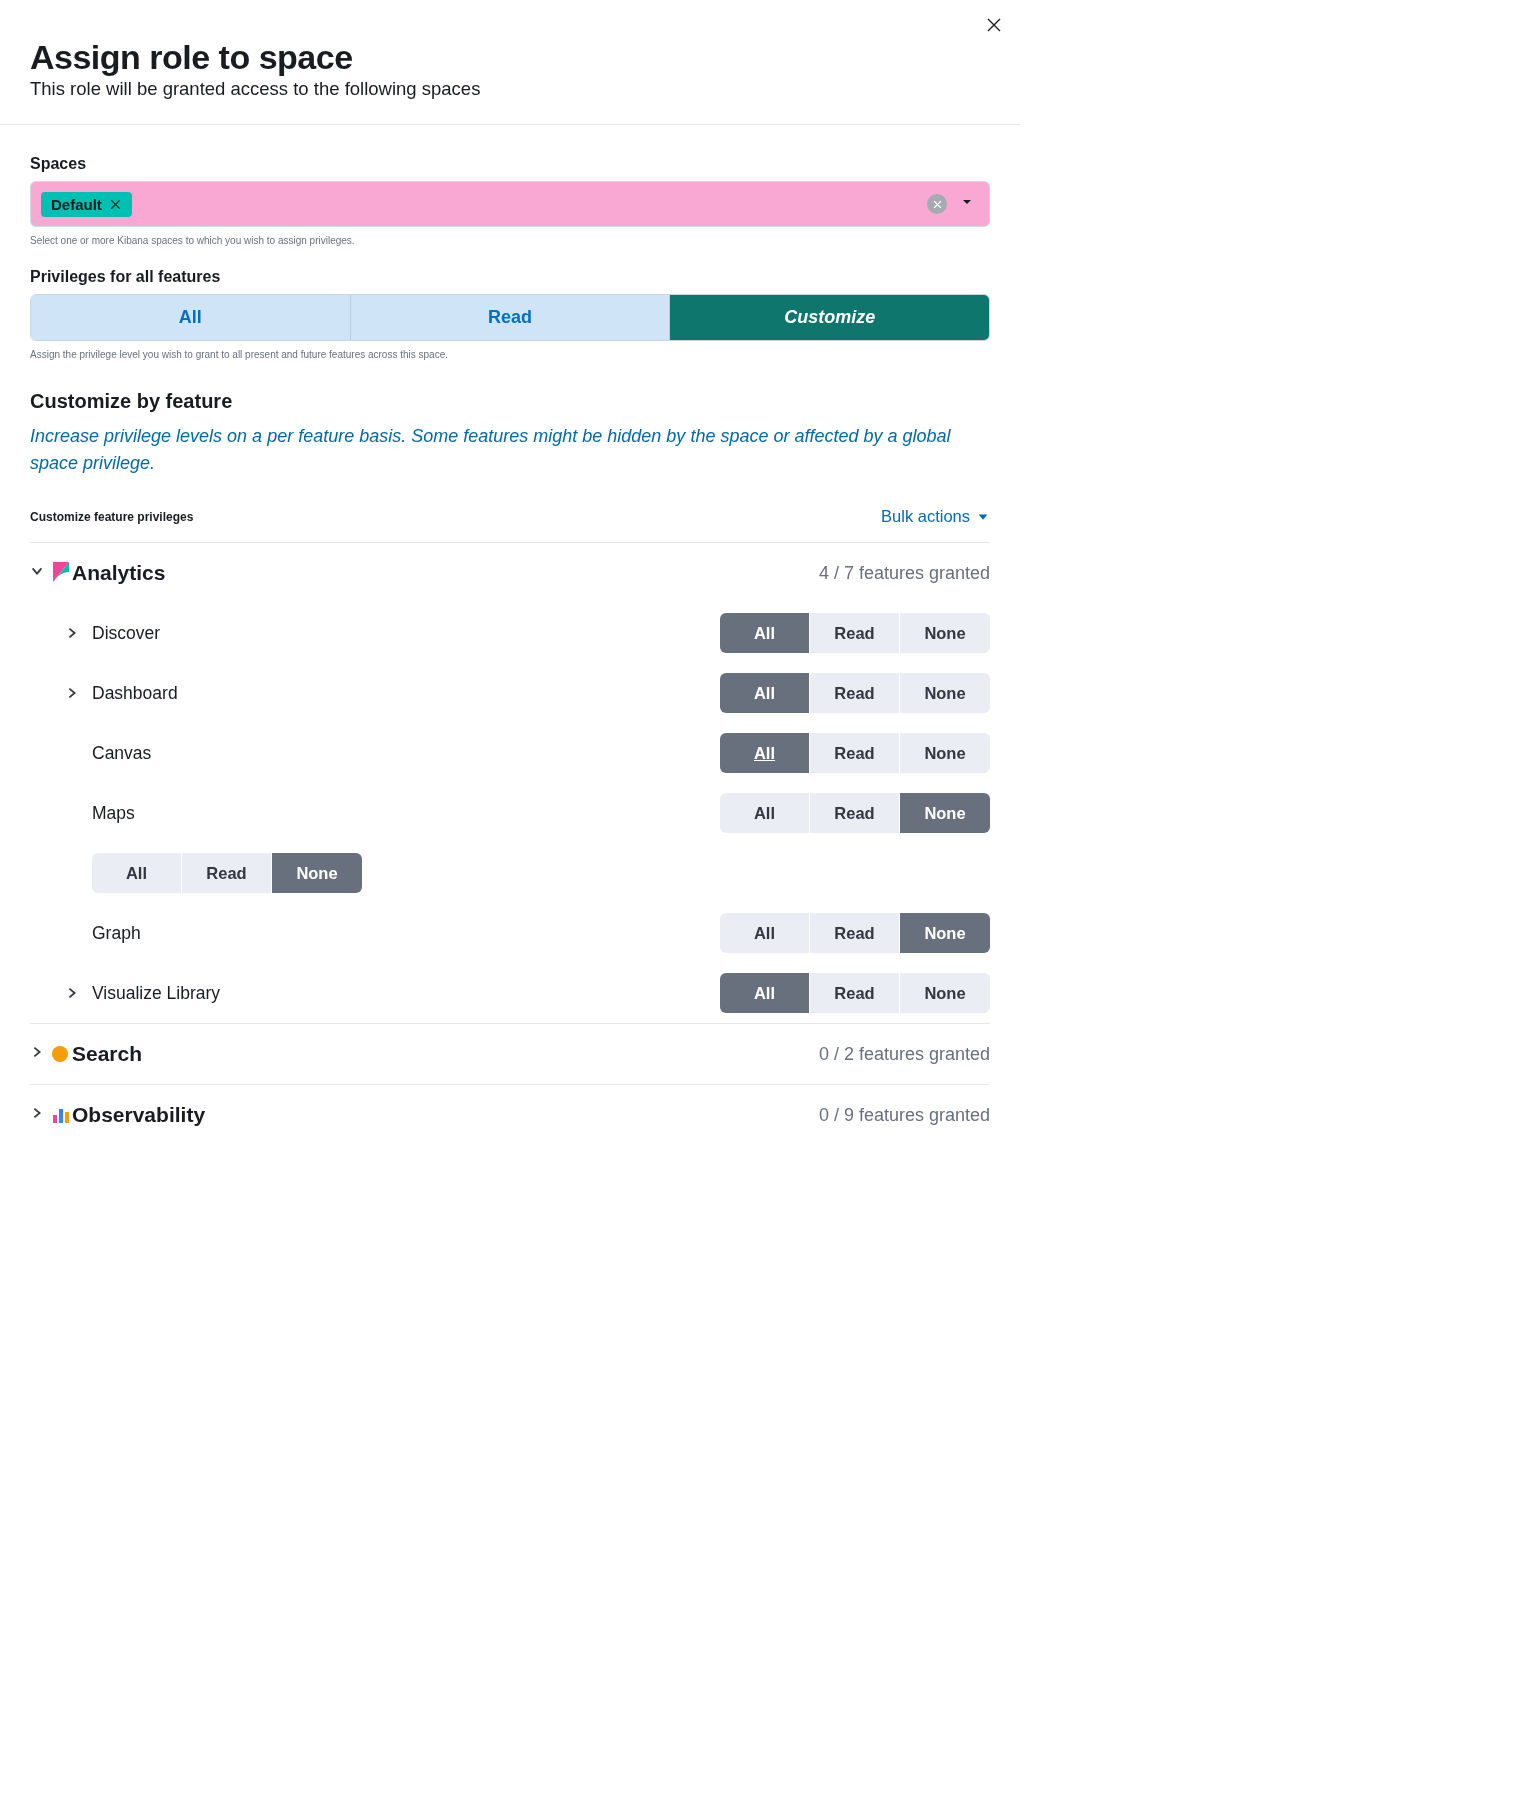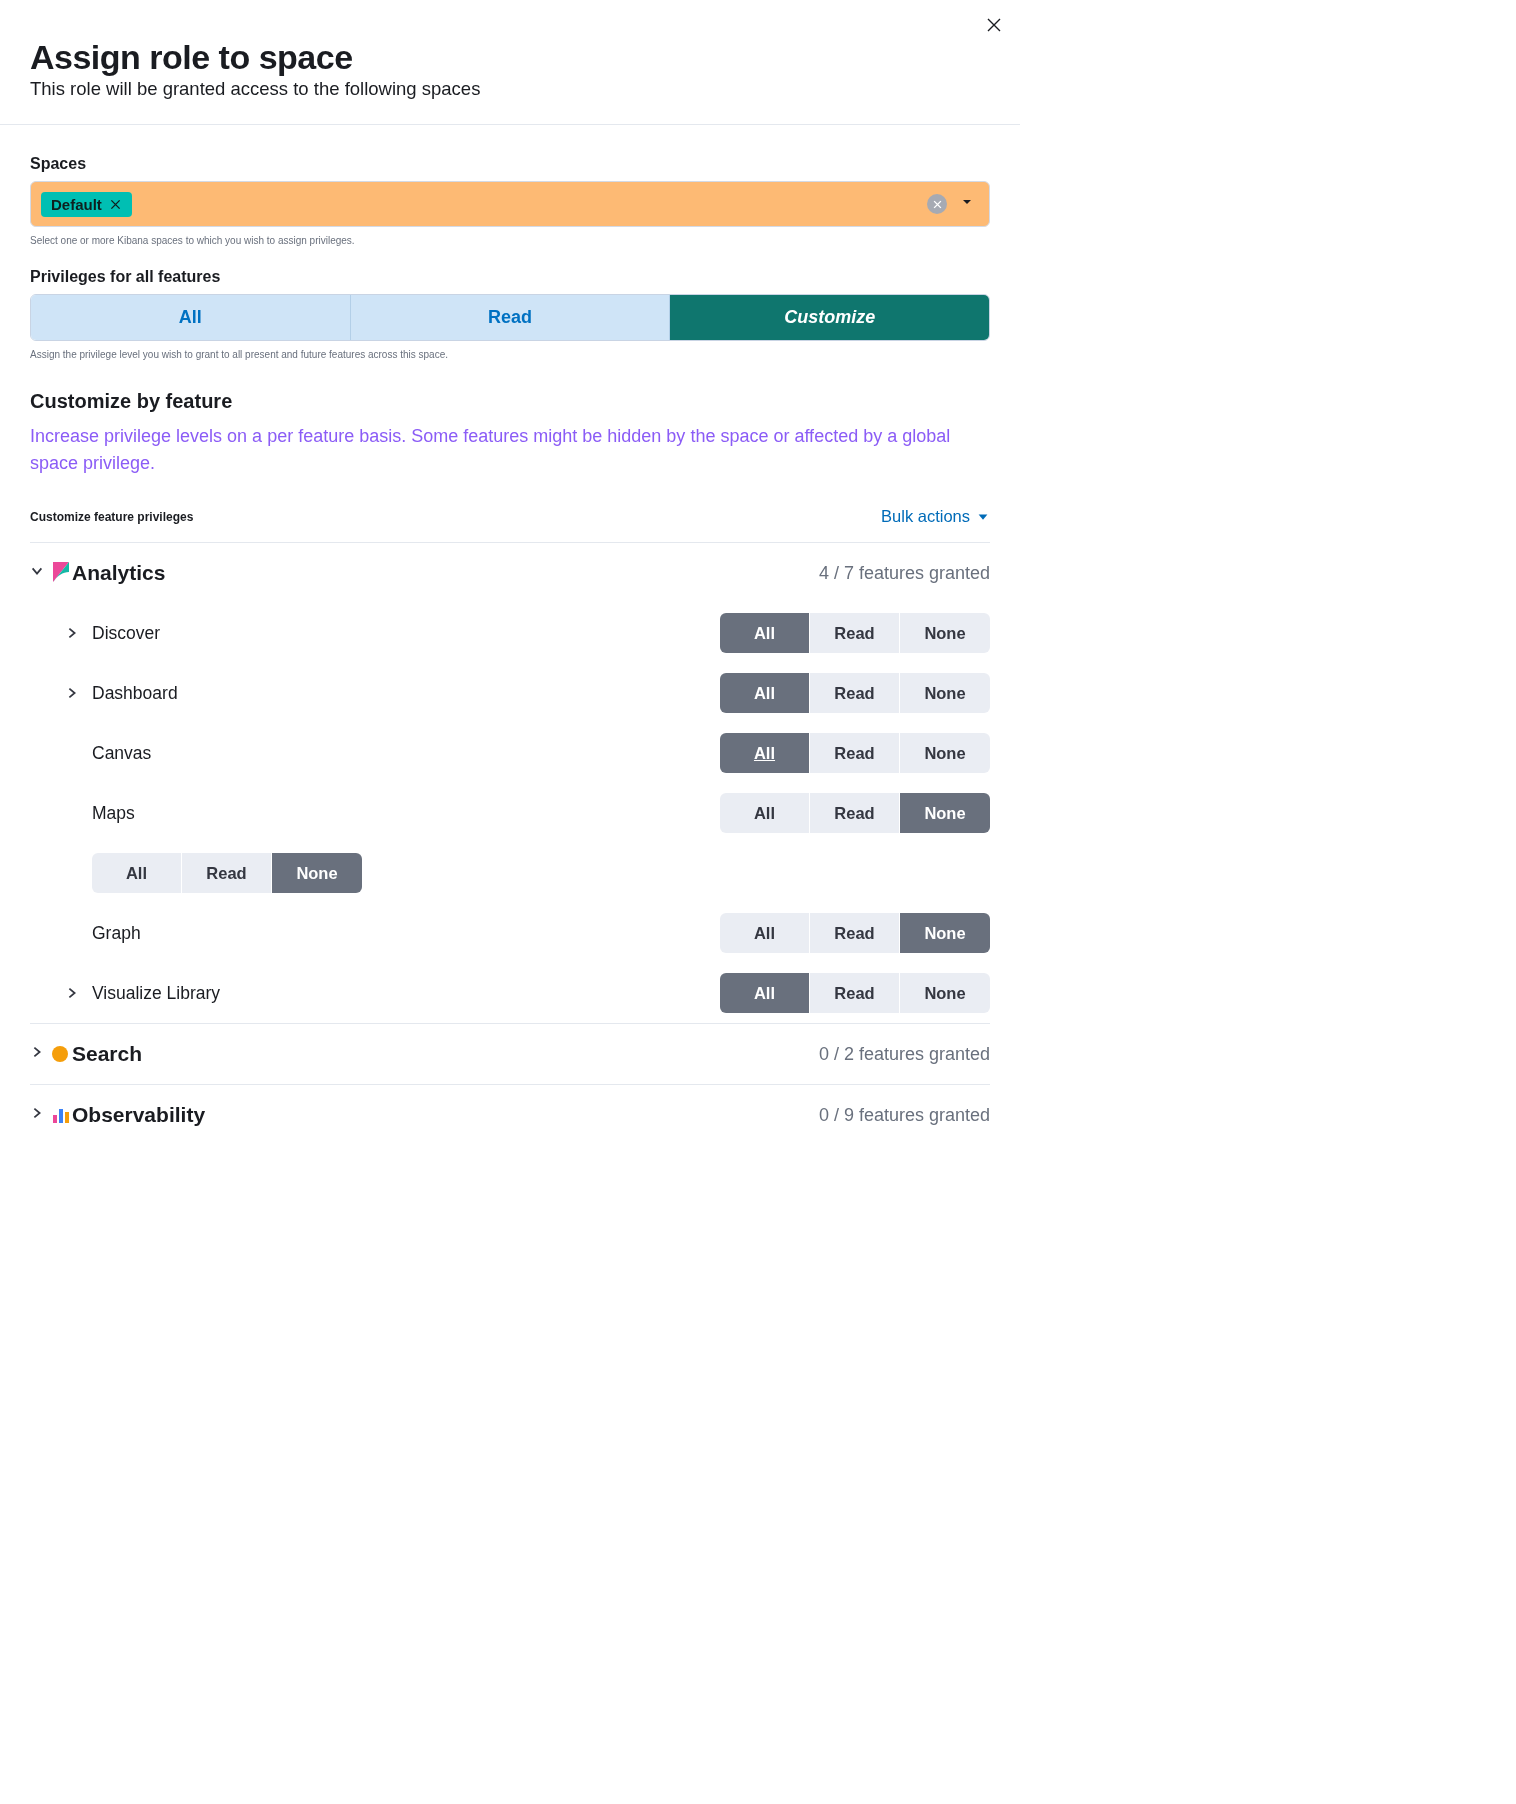--- a/index.html
+++ b/index.html
@@ -49,21 +49,21 @@
       padding: 30px 30px 0 30px;
     }
     .field-label {
       font-size: 16px;
       font-weight: 700;
       margin-bottom: 8px;
     }
     .spaces-combo {
       border: 1px solid #d3dae6;
       border-radius: 6px;
-      background: #fdba74;
+      background: #f9a8d4;
       padding: 6px 10px;
       display: flex;
       align-items: center;
       gap: 8px;
       min-height: 46px;
       position: relative;
     }
     .space-tag {
       background: #00bfb3;
       color: #0e1f1e;
@@ -139,22 +139,23 @@
     }
     .customize-heading {
       font-size: 20px;
       font-weight: 700;
       margin-top: 30px;
       margin-bottom: 10px;
     }
     .customize-desc {
       font-size: 18px;
       line-height: 1.5;
-      color: #8b5cf6;
+      color: #0369a1;
       margin-bottom: 30px;
+      font-style: italic;
     }
     .feat-priv-header {
       display: flex;
       justify-content: space-between;
       align-items: center;
       margin-bottom: 16px;
     }
     .feat-priv-label {
       font-size: 12px;
       font-weight: 700;

